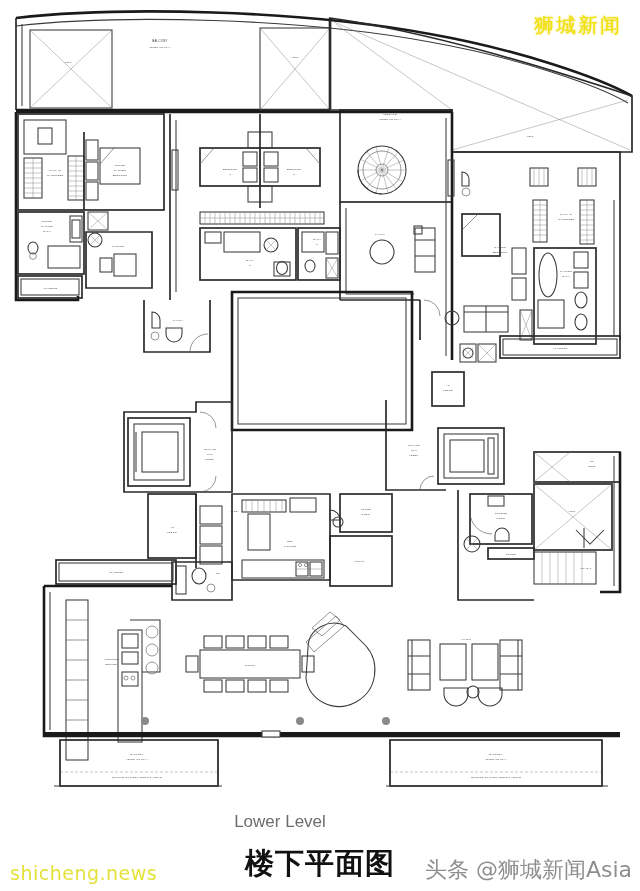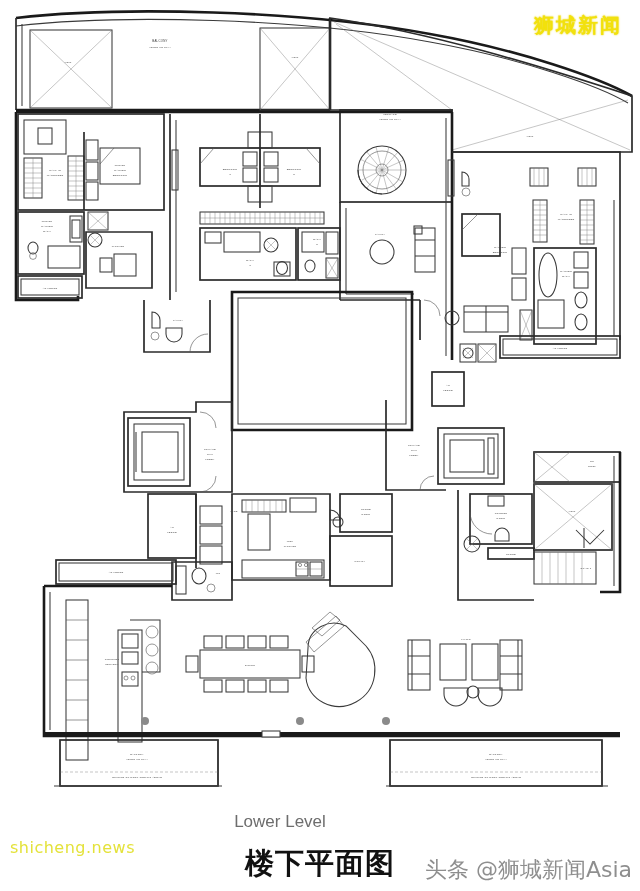--- a/index.html
+++ b/index.html
@@ -19,29 +19,29 @@
   .fillw{fill:#ffffff;}
   .fillk{fill:#1a1a1a;}
   .fillm{fill:#8a8a8a;}
 
   .lbl{font-family:"Liberation Sans","DejaVu Sans",sans-serif;
        font-size:3.5px;fill:#3d3d3d;text-anchor:middle;letter-spacing:0.25px;}
   .lbl-s{font-size:2.9px;}
   .lbl-t{font-size:2.5px;}
 
   
-  #wm-top{position:absolute;right:18px;top:12px;font-size:20px;font-weight:bold;
+  #wm-top{position:absolute;right:18px;top:12px;font-size:20px;font-weight:normal;
           color:#f2e10c;letter-spacing:2px;text-shadow:0 0 2px #e8d400;
           font-family:"DejaVu Sans",sans-serif;}
   #caption-en{position:absolute;left:0;top:812px;width:560px;text-align:center;
               font-size:17px;color:#6d6d6d;font-family:"Liberation Sans",sans-serif;}
   #caption-zh{position:absolute;left:0;top:844px;width:640px;text-align:center;
               font-size:29px;font-weight:bold;color:#111;
               font-family:"DejaVu Sans",sans-serif;letter-spacing:1px;}
-  #wm-left{position:absolute;left:10px;top:838px;font-size:16px;color:#e4e23a;
+  #wm-left{position:absolute;left:10px;top:862px;font-size:19px;color:#e4e23a;
            font-family:"DejaVu Sans",sans-serif;letter-spacing:0.5px;}
   #wm-right{position:absolute;right:8px;top:855px;font-size:22px;color:#4a4a4a;
             font-family:"DejaVu Sans",sans-serif;opacity:.62;letter-spacing:0px;
             filter:blur(.25px);}
 </style>
 </head>
 <body>
 
 <div id="plan-wrap">
 <svg id="plan" viewBox="0 0 640 800">

